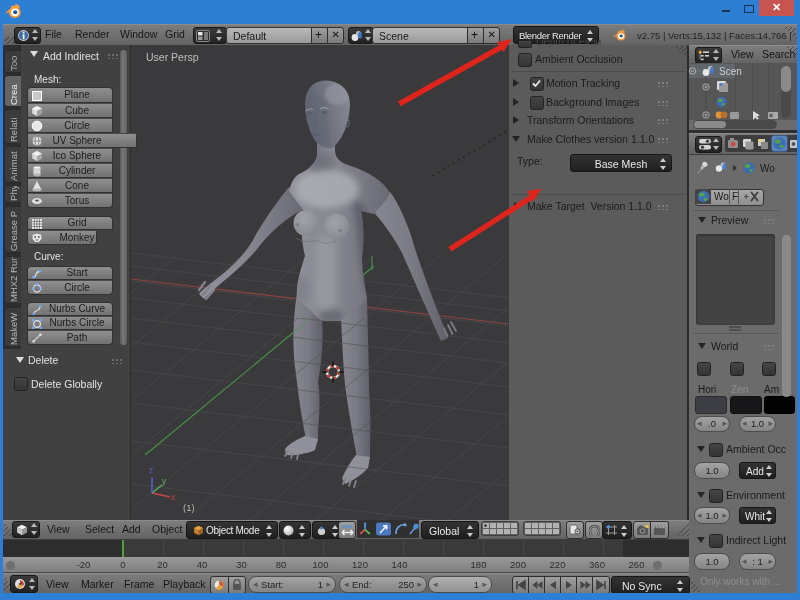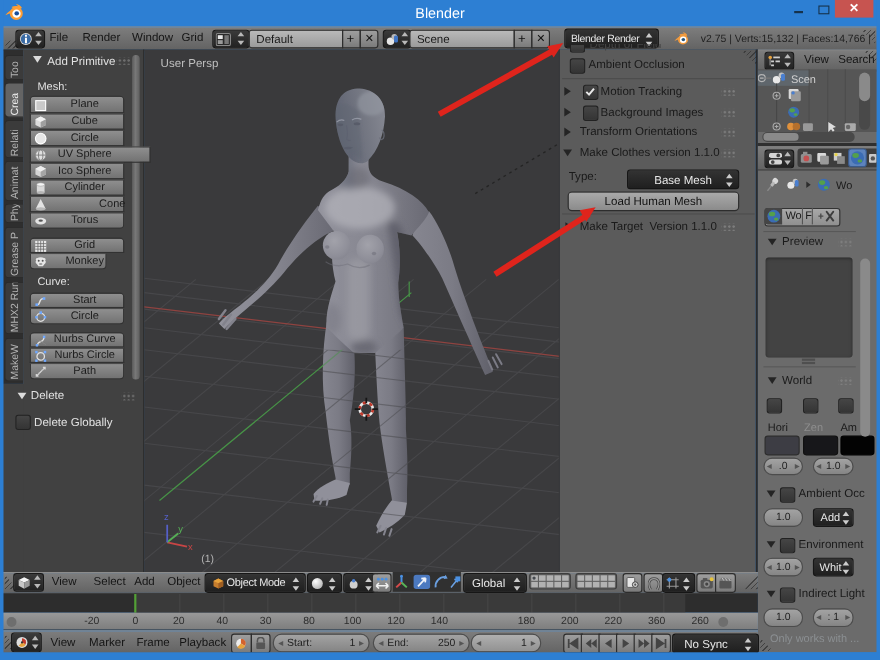--- a/index.html
+++ b/index.html
@@ -30,21 +30,20 @@
 .grip{background:repeating-linear-gradient(135deg,rgba(0,0,0,0) 0 2.5px,rgba(30,30,30,.55) 2.5px 3.5px);}
 .ptx{color:#1a1a1a;font-size:10.5px;}
 .wtx{color:#e2e2e2;font-size:10.5px;}
 .sep{height:1px;background:#4c4c4c;}
 </style>
 </head>
 <body>
 <div id="win">
 
   <div class="abs" id="title"></div>
-  <div class="abs" id="ttxt">Blender</div>
   <svg class="abs" style="left:4px;top:2px" width="18" height="18" viewBox="0 0 18 18">
     <circle cx="10.8" cy="10.2" r="5.9" fill="#ff9d33"></circle>
     <path d="M0.8,11.8 C3,8.8 5.8,7 9.2,6.4 L6.4,4.4 C8.4,3.4 11,3.2 12.8,3.8 L10.4,1.6 C13,1.9 15,3.2 16,5.2 L10.8,7.8 Z" fill="#ff9d33"></path>
     <circle cx="11" cy="10.4" r="3.8" fill="#fff"></circle>
     <ellipse cx="11.2" cy="10.2" rx="2.1" ry="1.9" fill="#1b4e9a"></ellipse>
   </svg>
   <div class="abs" style="left:722px;top:10px;width:8px;height:2px;background:#16324c"></div>
   <div class="abs" style="left:744px;top:5px;width:8px;height:6px;border:1.5px solid #16324c"></div>
   <div class="abs" id="closeb">
       <span>✕</span>
@@ -296,23 +295,20 @@
   <div class="abs ptx" style="left:527px;top:133px;">Make Clothes version 1.1.0</div>
   <div class="abs dots" style="left:656px;top:136px;"></div>
   <div class="abs ptx" style="left:517px;top:155px;">Type:</div>
   <div class="abs ddark" style="left:570px;top:154px;width:100px;height:16px;">
     <span style="position:absolute;left:0;top:2.5px;width:100%;text-align:center;font-size:10.5px;">Base Mesh</span>
     <div class="abs udz dk" style="left:88px;top:2.5px">
         <i class="u" style="border-bottom-color:#ccc"></i>
         <i class="d" style="border-top-color:#ccc"></i>
       </div>
   </div>
-  <div class="abs" style="left:516px;top:174px;width:154px;height:16px;background:linear-gradient(#aaa,#8b8b8b);border:1px solid #2d2d2d;border-radius:4px;">
-    <span style="position:absolute;left:0;top:2px;width:100%;text-align:center;color:#111;font-size:10.5px;">Load Human Mesh</span>
-  </div>
   <div class="abs sep" style="left:511px;top:194px;width:175px;"></div>
   <div class="abs tri-r" style="left:514px;top:202px;"></div>
   <div class="abs ptx" style="left:527px;top:200px;">Make Target&nbsp; Version 1.1.0</div>
   <div class="abs dots" style="left:656px;top:203px;"></div>
   <div class="abs" style="left:689px;top:45px;width:108px;height:548px;background:#6b6b6b;"></div>
 
   <div class="abs" style="left:4px;top:50px;width:17px;height:23px;background:#3b3b3b;border:1px solid #2a2a2a;border-right:none;border-radius:4px 0 0 4px;box-sizing:border-box;overflow:hidden;">
       <span style="position:absolute;left:3px;top:20px;transform:rotate(-90deg);transform-origin:0 0;white-space:nowrap;color:#b5b5b5;font-size:9.5px;">Too</span>
     </div>
   <div class="abs" style="left:4px;top:75px;width:17px;height:32px;background:#646464;border:1px solid #2a2a2a;border-right:none;border-radius:4px 0 0 4px;box-sizing:border-box;overflow:hidden;">
@@ -332,21 +328,21 @@
     </div>
   <div class="abs" style="left:4px;top:256px;width:17px;height:48px;background:#3b3b3b;border:1px solid #2a2a2a;border-right:none;border-radius:4px 0 0 4px;box-sizing:border-box;overflow:hidden;">
       <span style="position:absolute;left:3px;top:45px;transform:rotate(-90deg);transform-origin:0 0;white-space:nowrap;color:#b5b5b5;font-size:9.5px;">MHX2 Run</span>
     </div>
   <div class="abs" style="left:4px;top:307px;width:17px;height:40px;background:#3b3b3b;border:1px solid #2a2a2a;border-right:none;border-radius:4px 0 0 4px;box-sizing:border-box;overflow:hidden;">
       <span style="position:absolute;left:3px;top:37px;transform:rotate(-90deg);transform-origin:0 0;white-space:nowrap;color:#b5b5b5;font-size:9.5px;">MakeW</span>
     </div>
 
   <div class="abs" style="left:120px;top:50px;width:7px;height:295px;background:linear-gradient(90deg,#5a5a5a,#787878 45%,#5f5f5f);border-radius:4px;"></div>
   <div class="abs" style="left:30px;top:51px;width:0;height:0;border-left:4.5px solid transparent;border-right:4.5px solid transparent;border-top:6px solid #dcdcdc;"></div>
-  <div class="abs wtx" style="left:43px;top:50px;">Add Primitive</div>
+  <div class="abs wtx" style="left:43px;top:50px;">Add Indirect</div>
   <div class="abs dots" style="left:106px;top:52px;background-image:radial-gradient(#6e6e6e 1px,rgba(0,0,0,0) 1.2px);"></div>
   <div class="abs wtx" style="left:34px;top:74px;font-size:10px;">Mesh:</div>
   <div class="abs" style="left:27px;top:87px;width:86px;height:16px;background:linear-gradient(#8f8f8f,#727272);border:1px solid #323232;border-top:1px solid #323232;border-radius:4px 4px 0 0;box-sizing:border-box;">
    <svg style="position:absolute;left:3px;top:2px" width="12" height="12" viewBox="0 0 12 12">
         <rect x="1.5" y="1.5" width="9" height="9" fill="#c9c9c9" stroke="#fff" stroke-width="1"></rect>
       </svg>
    <div style="position:absolute;left:12px;top:1px;width:74px;text-align:center;color:#1c1c1c;font-size:10px;">Plane</div>
   </div>
   <div class="abs" style="left:27px;top:103px;width:86px;height:15px;background:linear-gradient(#8f8f8f,#727272);border:1px solid #323232;border-top:1px solid #4a4a4a;border-radius:0 0 0 0;box-sizing:border-box;">
    <svg style="position:absolute;left:3px;top:1px" width="12" height="12" viewBox="0 0 12 12">
@@ -385,21 +381,21 @@
         <ellipse cx="6" cy="2.7" rx="3.5" ry="1.6" fill="#f5f5f5" stroke="#999" stroke-width=".5"></ellipse>
         <ellipse cx="6" cy="10" rx="3.5" ry="1.4" fill="#b5b5b5"></ellipse>
       </svg>
    <div style="position:absolute;left:12px;top:1px;width:74px;text-align:center;color:#1c1c1c;font-size:10px;">Cylinder</div>
   </div>
   <div class="abs" style="left:27px;top:178px;width:86px;height:15px;background:linear-gradient(#8f8f8f,#727272);border:1px solid #323232;border-top:1px solid #4a4a4a;border-radius:0 0 0 0;box-sizing:border-box;">
    <svg style="position:absolute;left:3px;top:1px" width="12" height="12" viewBox="0 0 12 12">
         <path d="M6,1 L10.5,9.8 L1.5,9.8 Z" fill="#e3e3e3"></path>
         <ellipse cx="6" cy="9.8" rx="4.5" ry="1.5" fill="#b9b9b9"></ellipse>
       </svg>
-   <div style="position:absolute;left:12px;top:1px;width:74px;text-align:right;color:#1c1c1c;font-size:10px;">Cone</div>
+   <div style="position:absolute;left:12px;top:1px;width:74px;text-align:center;color:#1c1c1c;font-size:10px;">Cone</div>
   </div>
   <div class="abs" style="left:27px;top:193px;width:86px;height:15px;background:linear-gradient(#8f8f8f,#727272);border:1px solid #323232;border-top:1px solid #4a4a4a;border-radius:0 0 4px 4px;box-sizing:border-box;">
    <svg style="position:absolute;left:3px;top:1px" width="12" height="12" viewBox="0 0 12 12">
         <ellipse cx="6" cy="6" rx="5" ry="3" fill="#e3e3e3"></ellipse>
         <ellipse cx="6" cy="5.6" rx="2" ry="1" fill="#555"></ellipse>
       </svg>
    <div style="position:absolute;left:12px;top:1px;width:74px;text-align:center;color:#1c1c1c;font-size:10px;">Torus</div>
   </div>
   <div class="abs" style="left:27px;top:216px;width:86px;height:14px;background:linear-gradient(#8f8f8f,#727272);border:1px solid #323232;border-top:1px solid #323232;border-radius:4px 4px 0 0;box-sizing:border-box;">
    <svg style="position:absolute;left:3px;top:1px" width="12" height="12" viewBox="0 0 12 12">

